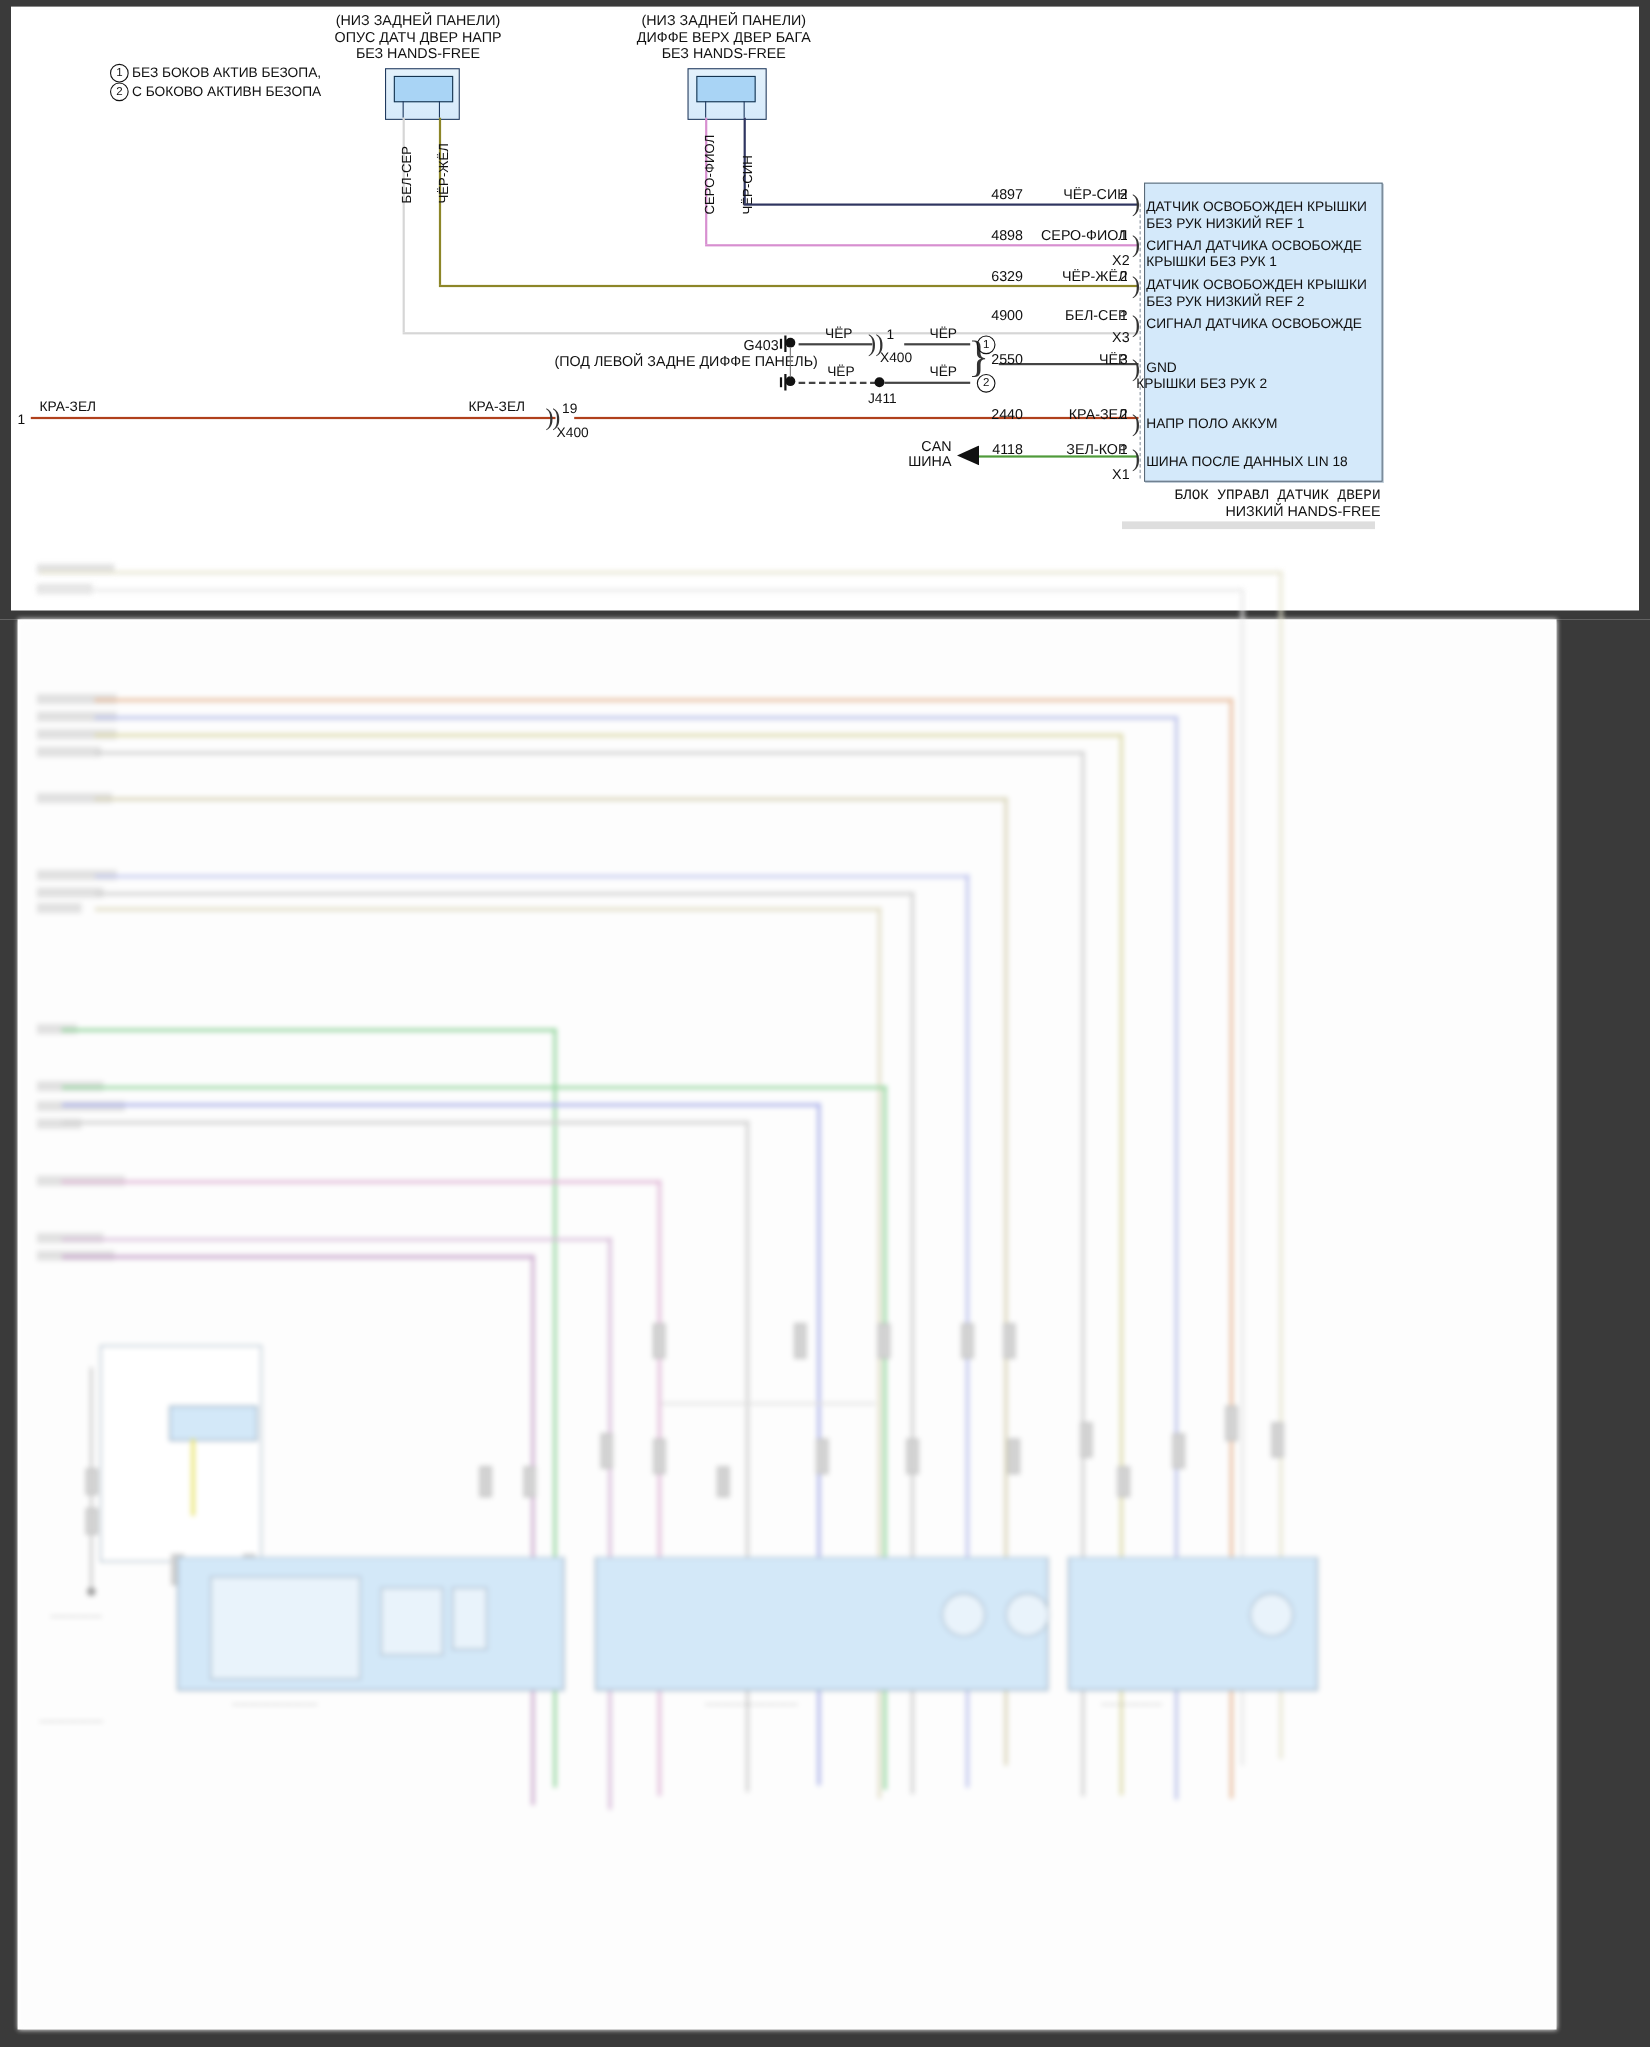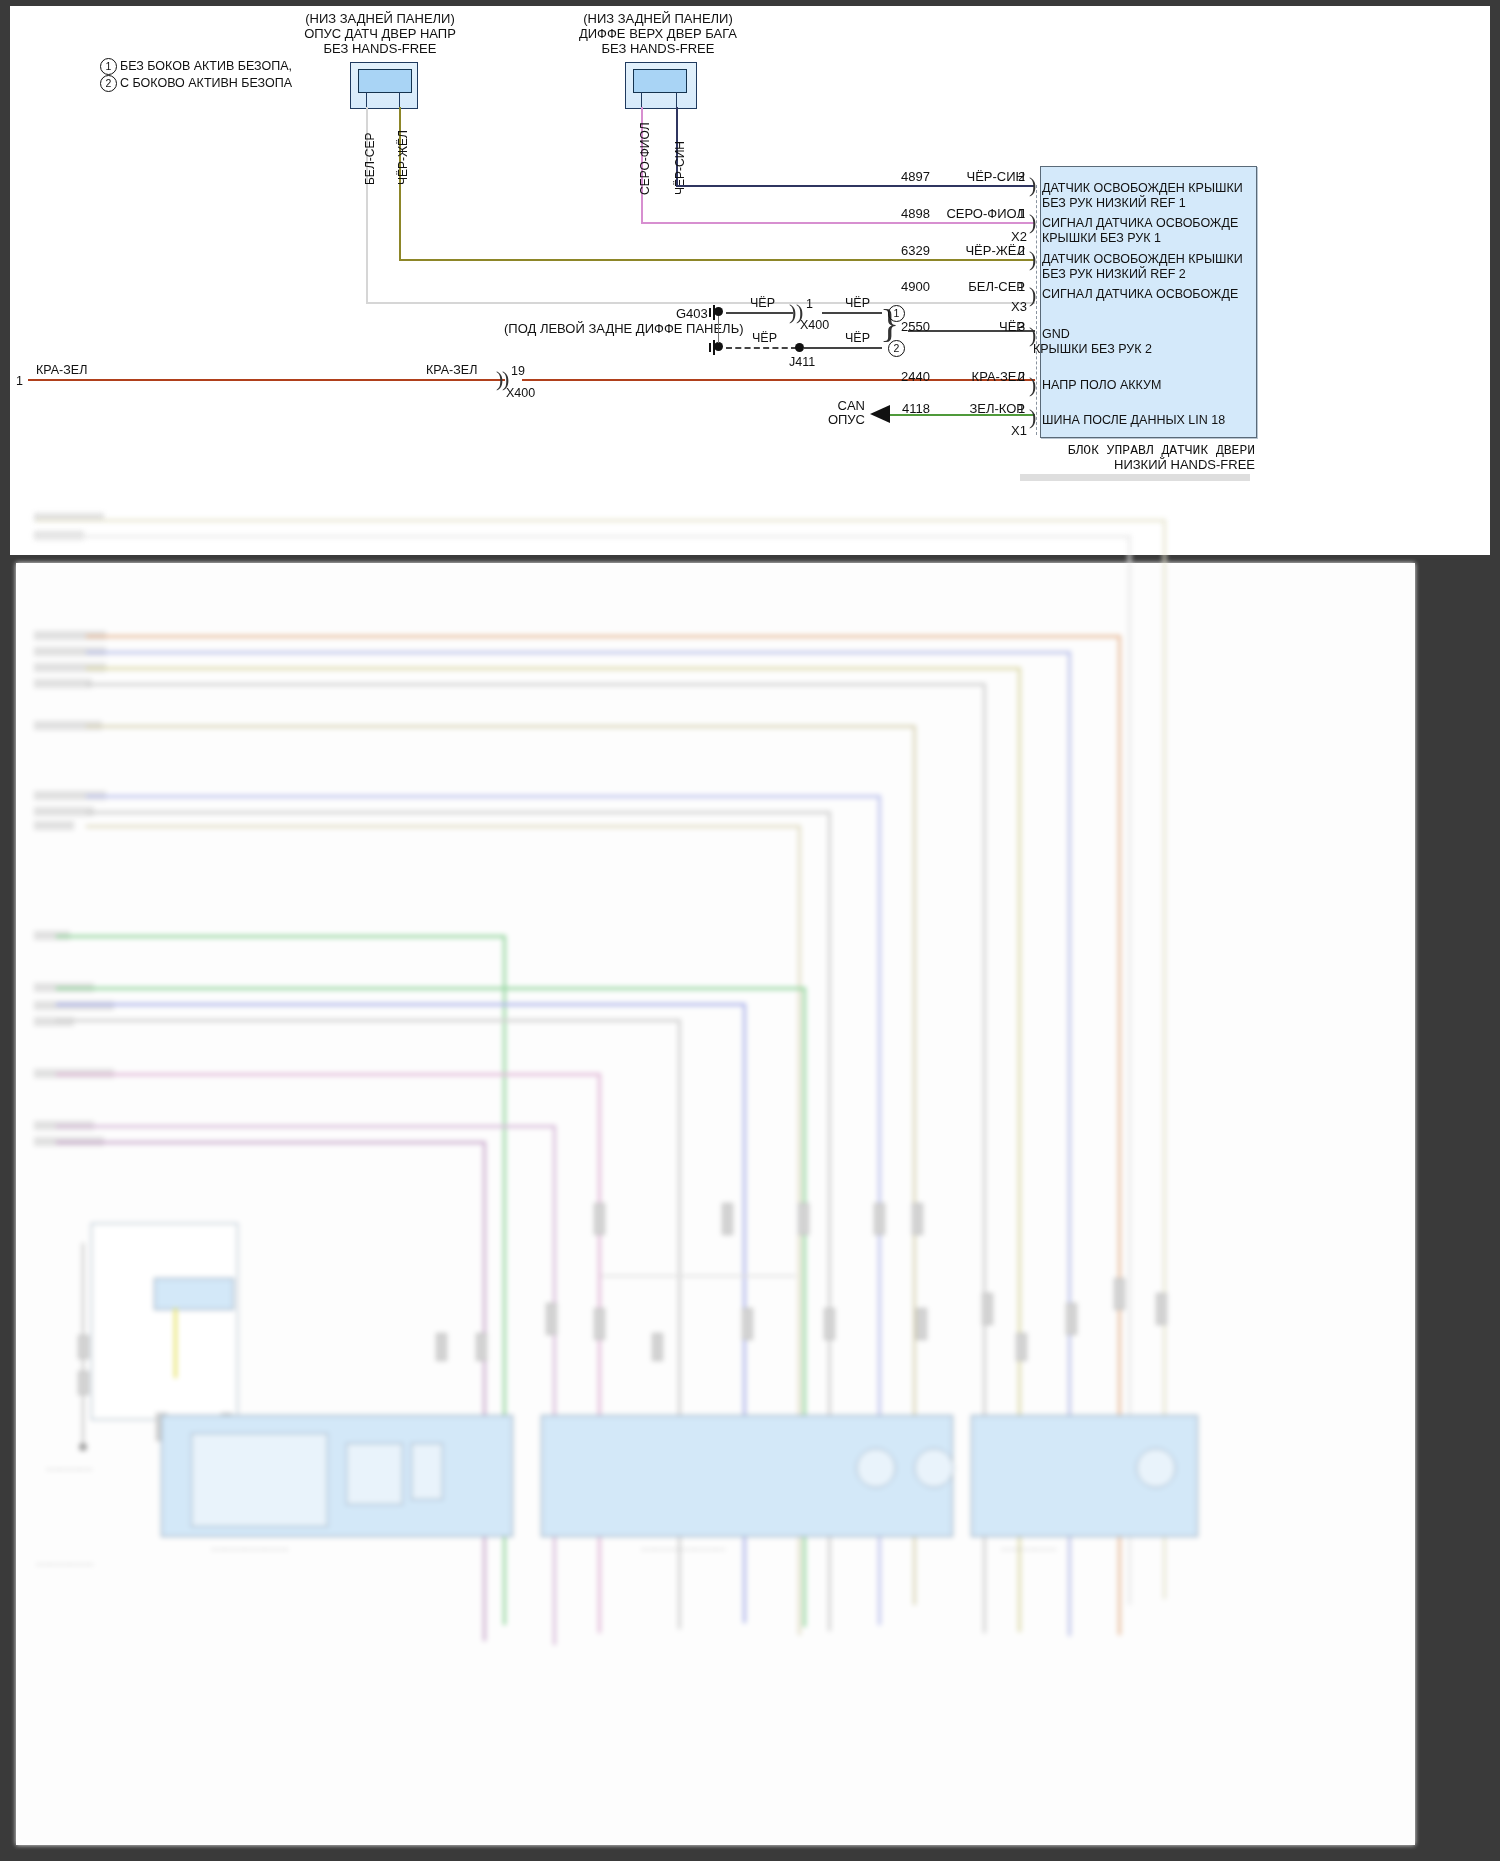--- a/index.html
+++ b/index.html
@@ -176,21 +176,21 @@
   <div class="brk" style="left:502px;top:366px;">)</div>
   <div class="txt t12" style="left:511px;top:364px;">19</div>
   <div class="txt t12" style="left:506px;top:386px;">X400</div>
   <div class="hline" style="left:522px;top:379px;width:513px;border-top:2.6px solid #b0401c;"></div>
   <div class="txt t13 right" style="left:880px;top:369px;width:50px;">2440</div>
   <div class="txt t13 right" style="left:940px;top:369px;width:85px;">КРА-ЗЕЛ</div>
   <div class="txt t13" style="left:1018px;top:369px;">2</div>
   <div class="brk" style="left:1029px;top:372px;">)</div>
 
   <div class="txt t13 right" style="left:800px;top:398px;width:65px;">CAN</div>
-  <div class="txt t13 right" style="left:800px;top:412px;width:65px;">ОПУС</div>
+  <div class="txt t13 right" style="left:800px;top:412px;width:65px;">ШИНА</div>
   <svg style="position:absolute;left:870px;top:405px;width:22px;height:18px;">
     <polygon points="0,9 20,0 20,18" fill="#111"></polygon>
   </svg>
   <div class="hline" style="left:890px;top:414px;width:145px;border-top:2.6px solid #4f9a3a;"></div>
   <div class="txt t13 right" style="left:880px;top:401px;width:50px;">4118</div>
   <div class="txt t13 right" style="left:940px;top:401px;width:85px;">ЗЕЛ-КОР</div>
   <div class="txt t13" style="left:1018px;top:401px;">1</div>
   <div class="brk" style="left:1029px;top:404px;">)</div>
   <div class="txt t13" style="left:1011px;top:423px;">X1</div>
 

